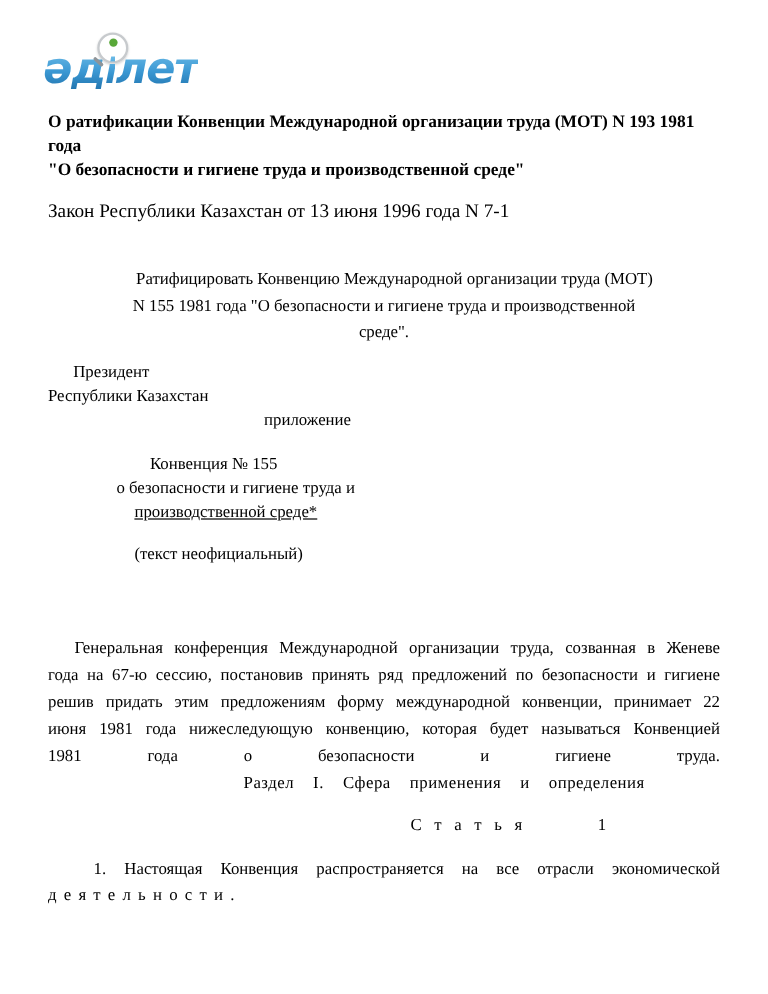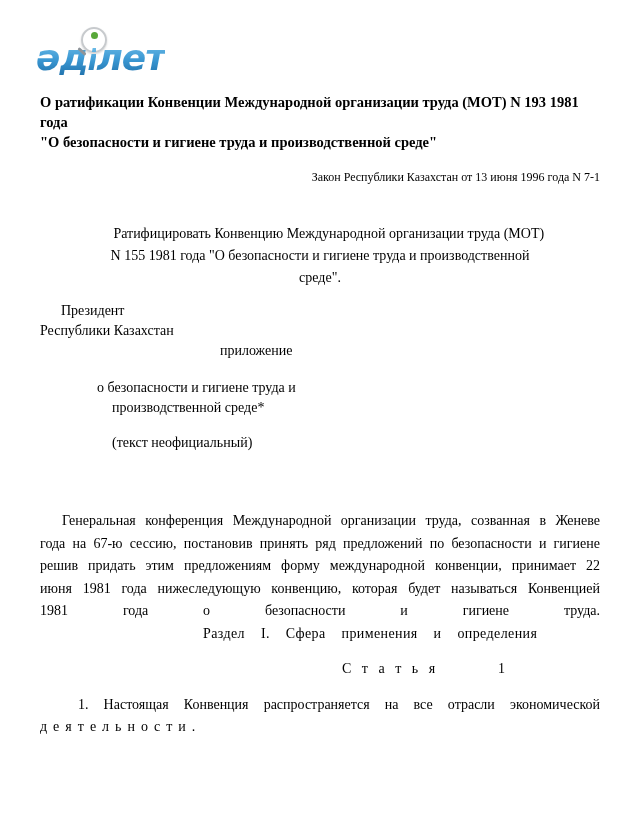--- a/index.html
+++ b/index.html
@@ -40,29 +40,29 @@
   .lens-dot {
     position:absolute; left:3px; top:-4px; width:7px; height:7px;
     border-radius:50%; background:#59a839; z-index:3;
   }
 
   
   .title {
     margin:10px 0 0; font-size:14.5px; font-weight:bold;
     line-height:20px; white-space:pre-line;
   }
-  .law   { margin-top:15px; font-size:12px; line-height:20px;text-align:right; }
+  .law   { margin-top:15px; font-size:16px; line-height:20px; }
   .ratif { margin-top:36px; line-height:22px; white-space:pre-wrap;text-align:center; }
   .sig   { margin-top:12px; line-height:20px; white-space:pre-wrap; }
   .annex-label { line-height:20px; padding-left:180px; }
   .conv  { margin-top:17px; }
   .conv div { line-height:20px; }
   .conv-l1 { padding-left:85px; }
   .conv-l2 { padding-left:57px; }
-  .conv-l3 { padding-left:72px; }
+  .conv-l3 { padding-left:72px;text-decoration:underline; }
   .unofficial { margin-top:15px; line-height:20px; padding-left:72px; }
 
   .preamble { margin-top:57px; line-height:22.5px; }
   .stretch  { text-align:justify; text-align-last:justify; }
   .preamble .first { padding-left:22px; }
 
   .razdel {
     line-height:22px; padding-left:163px;
     word-spacing:12px; letter-spacing:0.4px;
   }
@@ -91,20 +91,21 @@
   <div class="ratif">     Ратифицировать Конвенцию Международной организации труда (МОТ)
 N 155 1981 года "О безопасности и гигиене труда и производственной
 среде".</div>
 
   <div class="sig">      Президент
 Республики Казахстан</div>
 
   <div class="annex-label">приложение</div>
 
   <div class="conv">
+    <div class="conv-l1">Конвенция № 155</div>
     <div class="conv-l2">о безопасности и гигиене труда и</div>
     <div class="conv-l3">производственной среде*</div>
   </div>
 
   <div class="unofficial">(текст неофициальный)</div>
 
   <div class="preamble">
     <div class="stretch first">Генеральная конференция Международной организации труда, созванная в Женеве</div>
     <div class="stretch">года на 67-ю сессию, постановив принять ряд предложений по безопасности и гигиене</div>
     <div class="stretch">решив придать этим предложениям форму международной конвенции, принимает 22</div>

